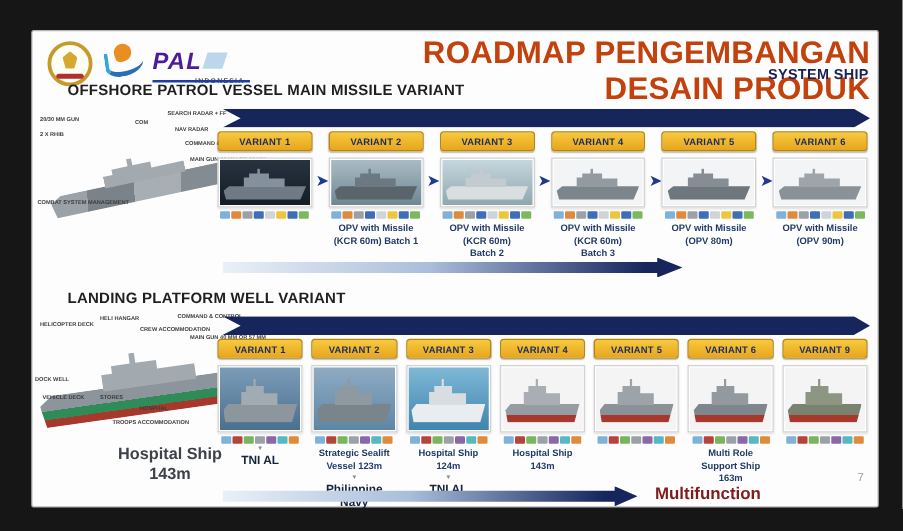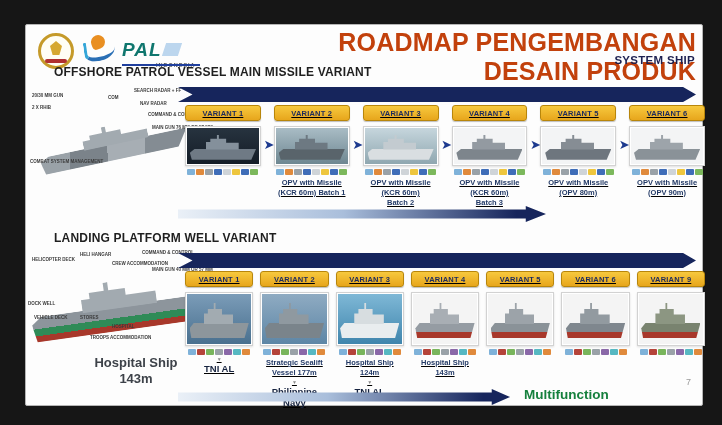--- a/index.html
+++ b/index.html
@@ -17,41 +17,41 @@
   .logo-garuda::after { content:""; position:absolute; left:4px; bottom:3px; width:22px; height:4px; background:#b03030; border-radius:2px; }
 
   .logo-kemen { position:absolute; left:56px; top:8px; width:34px; height:36px; }
   .logo-kemen::before { content:""; position:absolute; left:9px; top:2px; width:14px; height:14px;
     border-radius:50% 50% 50% 4px; background:#e98f22; transform:rotate(-20deg); }
   .logo-kemen::after { content:""; position:absolute; left:2px; top:8px; width:28px; height:16px;
     border-bottom:4px solid #2a6fb5; border-left:3px solid #35a6d8; border-radius:0 0 60% 40%; transform:rotate(-8deg); }
   .logo-kemen .cap { position:absolute; left:0; bottom:0; width:34px; font-size:3px; color:#777; text-align:center; letter-spacing:.2px; }
 
   .logo-pal { position:absolute; left:96px; top:14px; width:120px; height:28px; }
-  .pal-word { font-style:italic; font-weight:900; font-size:19px; color:#0f766e; letter-spacing:1px; display:inline-block; }
+  .pal-word { font-style:italic; font-weight:900; font-size:19px; color:#4c1d95; letter-spacing:1px; display:inline-block; }
   .pal-accent { display:inline-block; width:16px; height:13px; background:#bcd6ee; transform:skewX(-18deg); margin-left:2px; }
   .pal-country { font-size:5.5px; font-weight:bold; color:#555; letter-spacing:1px; display:block; margin:1px 0 0 34px; }
   .pal-underline { position:absolute; left:0; bottom:1px; width:78px; height:2px; background:#1f3f9e; }
 
   .title { position:absolute; right:6px; top:3px; width:440px; text-align:right;
     font-size:25px; font-weight:800; color:#c2410c; letter-spacing:.2px; }
   .subtitle { position:absolute; right:7px; top:29px; font-size:11.5px; font-weight:bold; color:#1c2050; letter-spacing:.3px; }
 
   .sec-title { position:absolute; font-size:12px; font-weight:bold; color:#1f1f1f; letter-spacing:.2px; }
   .sec1 { left:28px; top:40px; }
   .sec2 { left:28px; top:206px; }
 
   
   .band { position:absolute; height:15px; background:#16255c;
     clip-path:polygon(0 0,97.5% 0,100% 50%,97.5% 100%,0 100%,2.8% 50%); }
   .band1 { left:152px; top:62px; width:518px; }
   .band2 { left:152px; top:228px; width:518px; }
 
   
-  .cols { position:absolute; display:grid; width:520px; left:159px;text-decoration:underline; }
+  .cols { position:absolute; display:grid; width:520px; left:148px; }
   .opv-cols { top:80px; grid-template-columns:repeat(6,1fr); gap:13px; }
   .lpd-cols { top:246px; grid-template-columns:repeat(7,1fr); gap:7px; }
   .col { position:relative; text-align:center; }
 
   .badge { background:linear-gradient(#f7c93e,#e7a61c); border:1px solid #b8860b; border-radius:3px;
     color:#1b2a5e; font-weight:bold; font-size:7.5px; padding:3px 0 2px; letter-spacing:.2px;
     box-shadow:0 1px 1px rgba(0,0,0,.25); margin-bottom:5px; }
 
   .frame { background:#fff; border:1px solid #d2d2d2; padding:1px; box-shadow:0 1px 2px rgba(0,0,0,.12); }
   .ship { position:relative; overflow:hidden; height:36px; }
@@ -88,21 +88,21 @@
 
   .colarrow { position:absolute; right:-13.5px; top:33px; font-size:13px; color:#1d3a8f; line-height:1; }
 
   
   .grad-arrow { position:absolute; height:16px;
     background:linear-gradient(90deg,#eaf0f7,#a9bedb 45%,#16255c 92%);
     clip-path:polygon(0 22%,94.5% 22%,94.5% 0,100% 50%,94.5% 100%,94.5% 78%,0 78%); }
   .arrow1 { left:152px; top:181px; width:368px; }
   .arrow2 { left:152px; top:364px; width:332px; }
   .notes1 { position:absolute; left:532px; top:170px; font-size:12.5px; font-weight:600; color:#254a7c; line-height:1.25; white-space:pre-line; }
-  .note2 { position:absolute; left:498px; top:362px; font-size:13.5px; font-weight:600; color:#15803d; }
+  .note2 { position:absolute; left:498px; top:362px; font-size:13.5px; font-weight:600; color:#7f1d1d; }
 
   
   .diagram { position:absolute; }
   .opv-diagram { left:4px; top:56px; width:176px; height:120px; }
   .lpd-diagram { left:0; top:224px; width:182px; height:112px; }
   .dlabel { position:absolute; font-size:4.5px; font-weight:bold; color:#3a3a3a; white-space:nowrap; text-transform:uppercase; }
   .diag-ship { position:absolute; }
   .opv-diagram .diag-ship { left:8px; top:40px; width:150px; height:42px; transform:rotate(-12deg); }
   .lpd-diagram .diag-ship { left:4px; top:26px; width:172px; height:60px; transform:rotate(-8deg); }
   .diag-ship .hull { position:absolute; left:0; right:0; bottom:6%; height:42%;
@@ -319,21 +319,21 @@
       <div class="strip">
           <span style="background: rgb(127, 178, 217);"></span>
           <span style="background: rgb(181, 68, 58);"></span>
           <span style="background: rgb(121, 181, 92);"></span>
           <span style="background: rgb(154, 162, 168);"></span>
           <span style="background: rgb(138, 104, 168);"></span>
           <span style="background: rgb(87, 184, 194);"></span>
           <span style="background: rgb(224, 138, 60);"></span>
         </div>
       <div class="cap">Strategic Sealift
-Vessel 177m</div>
+Vessel 123m</div>
       <span class="op-arrow">▼</span>
       <div class="operator">Philippine Navy</div>
     </div>
     <div class="col">
       <div class="badge">VARIANT 3</div>
       <div class="frame">
           <div class="ship"></div>
         </div>
       <div class="strip">
           <span style="background: rgb(127, 178, 217);"></span>
@@ -388,20 +388,22 @@
         </div>
       <div class="strip">
           <span style="background: rgb(127, 178, 217);"></span>
           <span style="background: rgb(181, 68, 58);"></span>
           <span style="background: rgb(121, 181, 92);"></span>
           <span style="background: rgb(154, 162, 168);"></span>
           <span style="background: rgb(138, 104, 168);"></span>
           <span style="background: rgb(87, 184, 194);"></span>
           <span style="background: rgb(224, 138, 60);"></span>
         </div>
+      <div class="cap">Multi Role
+Support Ship 163m</div>
     </div>
     <div class="col">
       <div class="badge">VARIANT 9</div>
       <div class="frame">
           <div class="ship redhull"></div>
         </div>
       <div class="strip">
           <span style="background: rgb(127, 178, 217);"></span>
           <span style="background: rgb(181, 68, 58);"></span>
           <span style="background: rgb(121, 181, 92);"></span>

